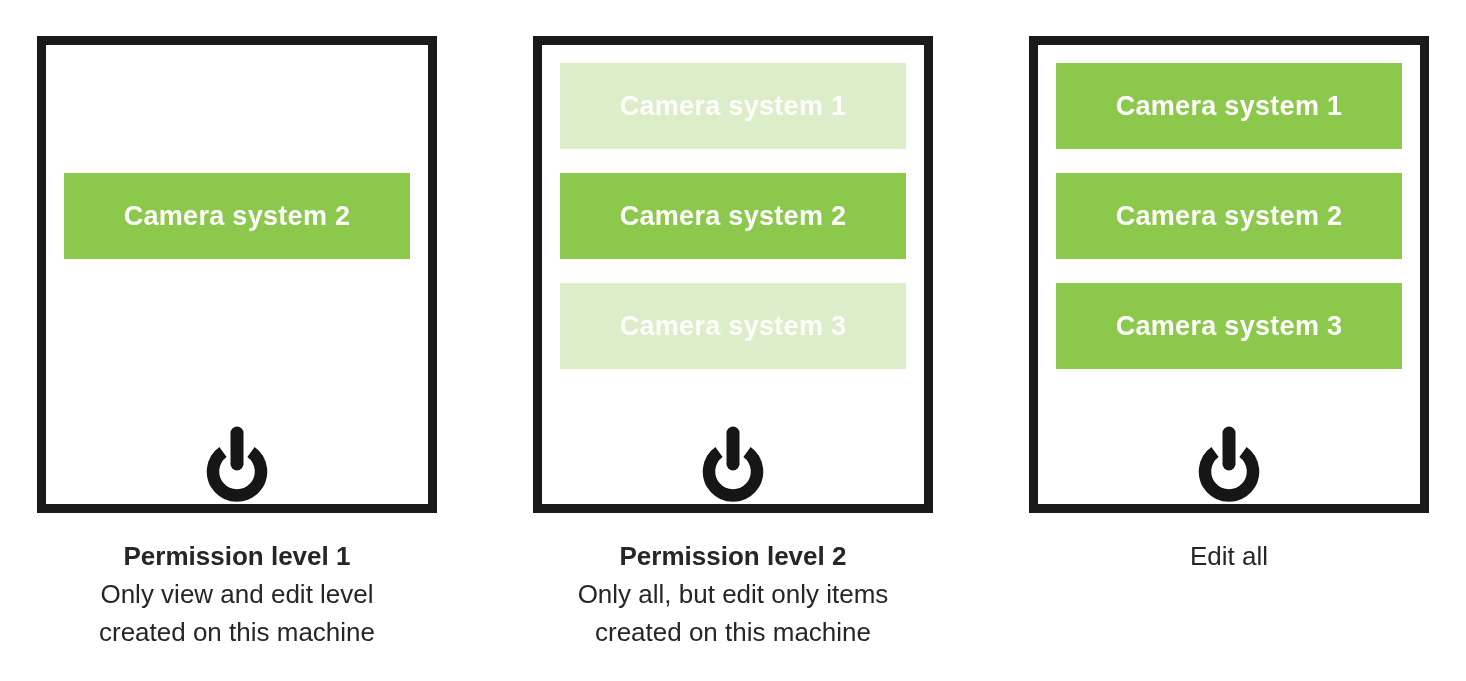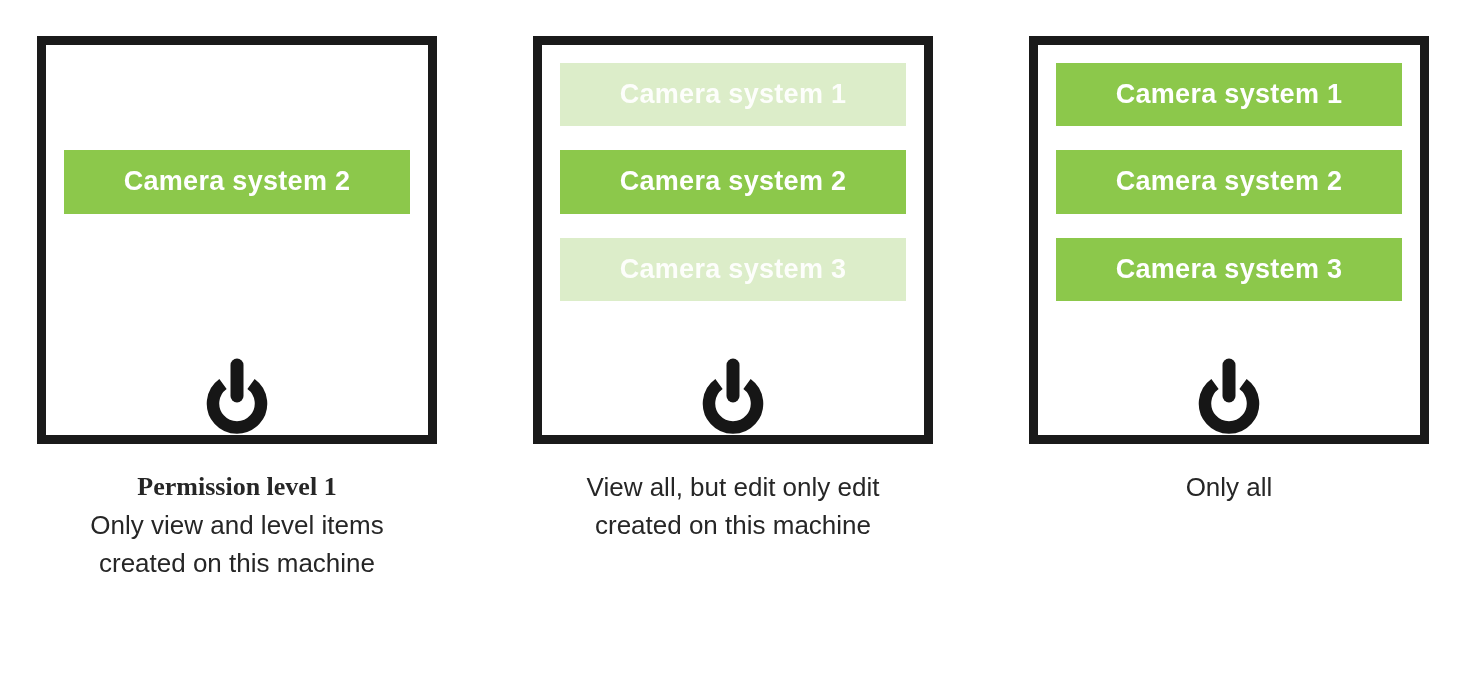--- a/index.html
+++ b/index.html
@@ -17,21 +17,21 @@
     padding-top: 36px;
   }
   .panel {
     width: 400px;
     display: flex;
     flex-direction: column;
     align-items: center;
   }
   .device {
     width: 400px;
-    height: 408px;
+    height: 477px;
     border: 9px solid #1a1a1a;
     background: #ffffff;
     display: flex;
     flex-direction: column;
     padding: 18px 18px 0 18px;
   }
   .bar {
     height: 86px;
     margin-bottom: 24px;
     display: flex;
@@ -59,21 +59,20 @@
   }
   .caption {
     margin-top: 24px;
     text-align: center;
     font-size: 26px;
     line-height: 38px;
     color: #262626;
   }
   .caption-title {
     font-weight: bold;
-    font-family: Liberation Serif, serif;
   }
 </style>
 </head>
 <body>
 
 <div class="diagram">
 
   <div class="panel">
     <div class="device">
       <div class="bar hidden"></div>
@@ -81,53 +80,54 @@
       <div class="bar hidden"></div>
       <div class="power">
         <svg width="62" height="78" viewBox="0 0 62 78" aria-hidden="true">
           <path d="M 17 27 A 24 24 0 1 0 45 27" fill="none" stroke="#161616" stroke-width="12.5"></path>
           <line x1="31" y1="8" x2="31" y2="39" stroke="#161616" stroke-width="13" stroke-linecap="round"></line>
         </svg>
       </div>
     </div>
     <div class="caption">
       <div class="caption-title">Permission level 1</div>
-      <div class="caption-line">Only view and level items</div>
+      <div class="caption-line">Only view and edit level</div>
       <div class="caption-line">created on this machine</div>
     </div>
   </div>
 
   <div class="panel">
     <div class="device">
       <div class="bar faded">Camera system 1</div>
       <div class="bar active">Camera system 2</div>
       <div class="bar faded">Camera system 3</div>
       <div class="power">
         <svg width="62" height="78" viewBox="0 0 62 78" aria-hidden="true">
           <path d="M 17 27 A 24 24 0 1 0 45 27" fill="none" stroke="#161616" stroke-width="12.5"></path>
           <line x1="31" y1="8" x2="31" y2="39" stroke="#161616" stroke-width="13" stroke-linecap="round"></line>
         </svg>
       </div>
     </div>
     <div class="caption">
-      <div class="caption-line">View all, but edit only edit</div>
+      <div class="caption-title">Permission level 2</div>
+      <div class="caption-line">Only all, but edit only items</div>
       <div class="caption-line">created on this machine</div>
     </div>
   </div>
 
   <div class="panel">
     <div class="device">
       <div class="bar active">Camera system 1</div>
       <div class="bar active">Camera system 2</div>
       <div class="bar active">Camera system 3</div>
       <div class="power">
         <svg width="62" height="78" viewBox="0 0 62 78" aria-hidden="true">
           <path d="M 17 27 A 24 24 0 1 0 45 27" fill="none" stroke="#161616" stroke-width="12.5"></path>
           <line x1="31" y1="8" x2="31" y2="39" stroke="#161616" stroke-width="13" stroke-linecap="round"></line>
         </svg>
       </div>
     </div>
     <div class="caption">
-      <div class="caption-line">Only all</div>
+      <div class="caption-line">Edit all</div>
     </div>
   </div>
 
 </div>
 
 </body></html>

